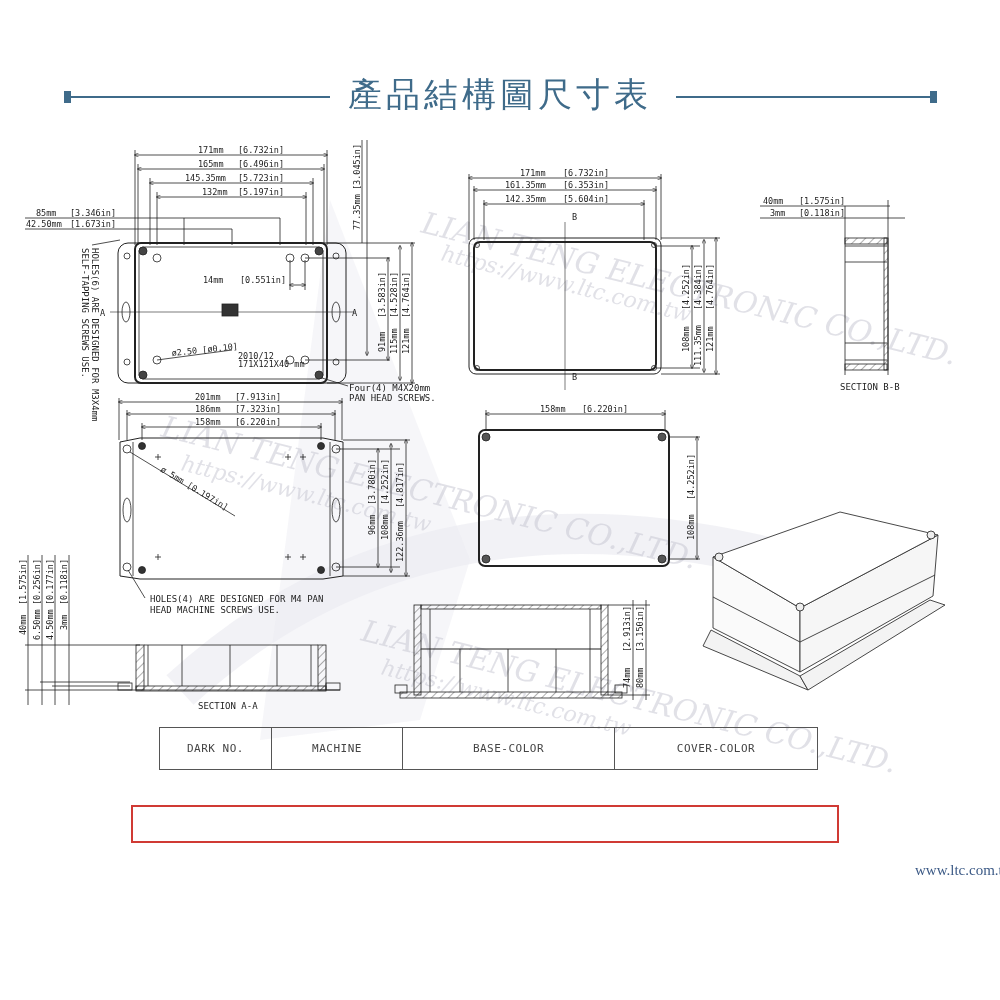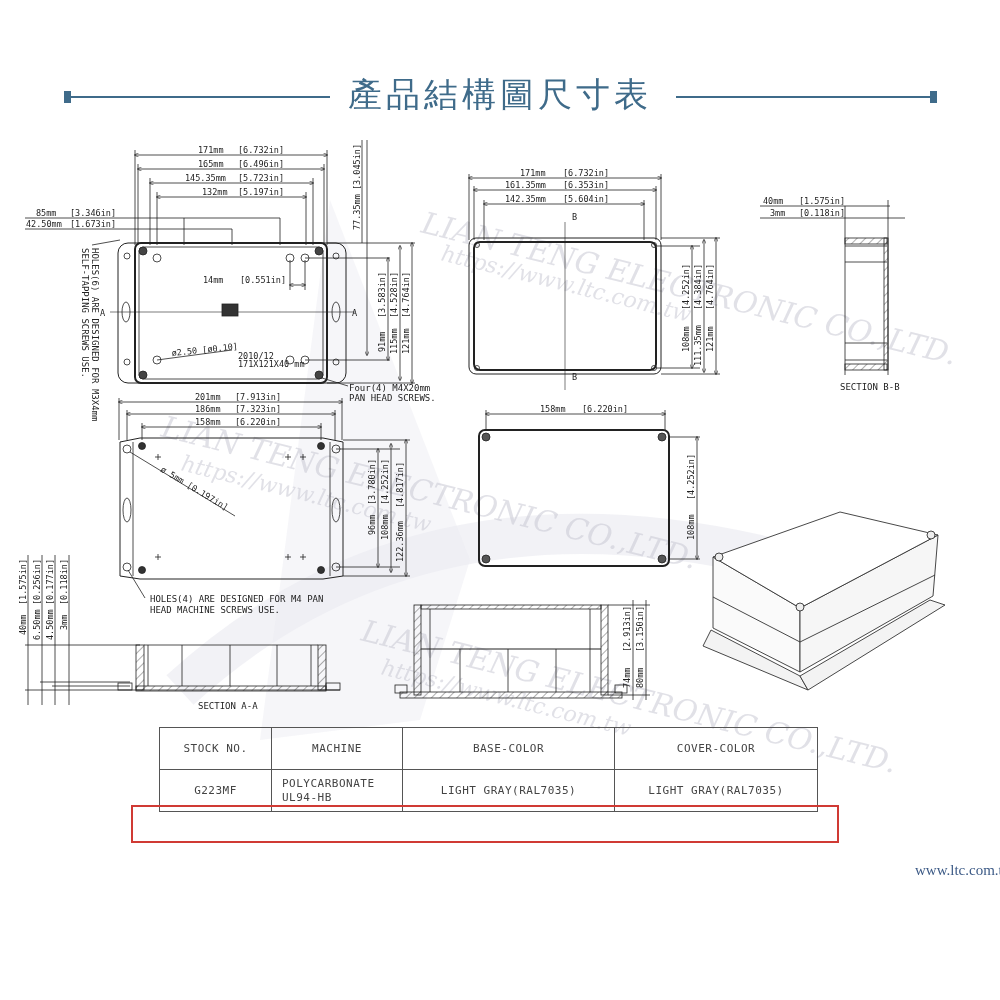--- a/index.html
+++ b/index.html
@@ -363,31 +363,22 @@
     <line x1="800" y1="642" x2="935" y2="575"></line>
     <circle cx="719" cy="557" r="4" fill="#eee"></circle>
     <circle cx="800" cy="607" r="4" fill="#eee"></circle>
     <circle cx="931" cy="535" r="4" fill="#eee"></circle>
   </g>
 </svg>
 
 <table class="spec">
   <tbody>
       <tr>
-    <th style="width:109px">STOCK NO.</th>
+    <th style="width:109px">DARK NO.</th>
     <th style="width:128px">MACHINE</th>
     <th style="width:209px">BASE-COLOR</th>
     <th>COVER-COLOR</th>
   </tr>
-  <tr>
-    <td>G223MF</td>
-    <td class="mat">
-          <div>POLYCARBONATE</div>
-          <div>UL94-HB</div>
-        </td>
-    <td>LIGHT GRAY(RAL7035)</td>
-    <td>LIGHT GRAY(RAL7035)</td>
-  </tr>
 </tbody>
   </table>
 <div class="highlight"></div>
 
 <div class="site">www.ltc.com.tw</div>
 
 </body></html>

